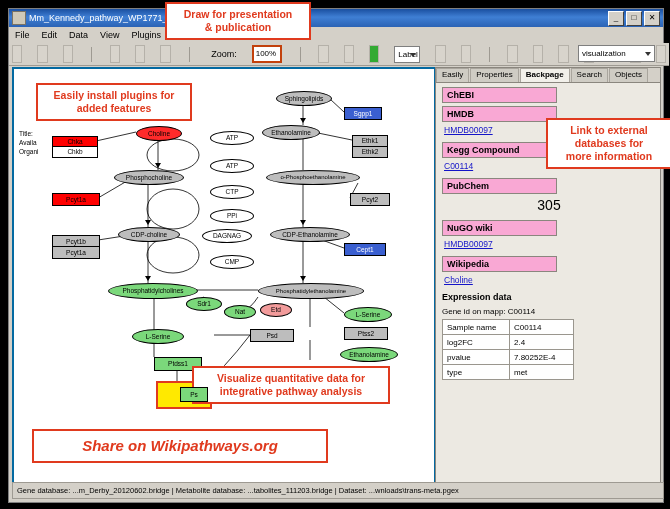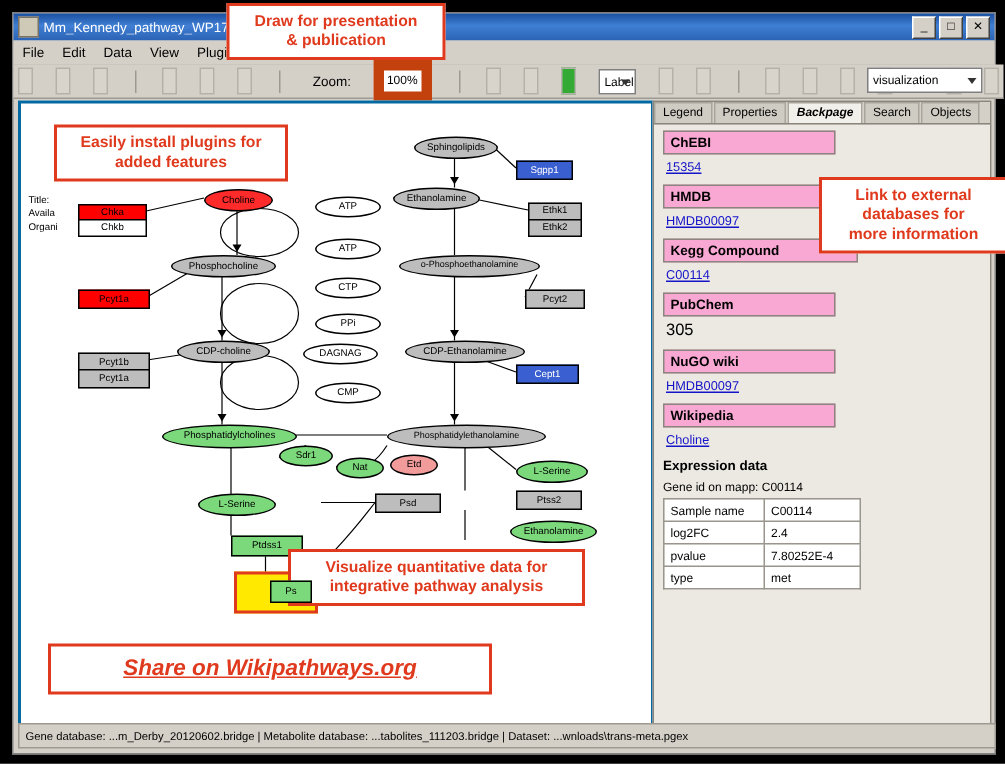--- a/index.html
+++ b/index.html
@@ -21,41 +21,41 @@
     display:flex;align-items:center;font-size:9px;color:#000;}
   .menubar span{padding:0 6px;}
 
   
   .toolbar{position:absolute;left:0;top:34px;width:100%;height:22px;background:#d4d0c8;border-bottom:1px solid #9e9a92;
     display:flex;align-items:center;gap:15px;padding:0 3px;font-size:9px;}
   .tbtn{width:16px;height:16px;background:#d8d4cc;border:1px solid #b5b1a9;position:relative;}
   .tbtn.grn{background:#3a3;}
   .sep{width:1px;height:15px;background:#9e9a92;margin:0 3px;}
   .zoomlbl{margin-left:4px;}
-  .zoombox{width:46px;height:14px;background:#fff;border:7px solid #c2410c;font-size:8px;line-height:14px;padding-left:2px;}
+  .zoombox{width:46px;height:14px;background:#fff;border:2px solid #c2410c;font-size:8px;line-height:14px;padding-left:2px;}
   .combo{height:15px;background:#fff;border:1px solid #7f7f7f;font-size:8px;line-height:15px;padding-left:3px;position:relative;}
   .combo:after{content:"";position:absolute;right:3px;top:6px;border-left:3px solid transparent;border-right:3px solid transparent;border-top:4px solid #333;}
   .viscombo{position:absolute;right:8px;top:36px;width:72px;}
 
   
   .canvas{position:absolute;left:3px;top:58px;width:420px;height:414px;background:#fff;border:2px solid #0369a1;overflow:hidden;}
   .sidebar{position:absolute;left:426px;top:58px;width:224px;height:414px;background:#ece9e2;border:1px solid #8a867e;overflow:hidden;}
 
   
   .statusbar{position:absolute;left:3px;bottom:3px;width:646px;height:15px;background:#d4d0c8;border:1px solid #9e9a92;
     font-size:7.5px;line-height:15px;color:#000;padding-left:4px;overflow:hidden;white-space:nowrap;}
 
   
   .tabs{display:flex;height:14px;font-size:8px;border-bottom:1px solid #8a867e;background:#d4d0c8;}
   .tabs div{padding:1px 5px 0 5px;border:1px solid #a9a59d;border-bottom:none;background:#cfccc4;margin-right:1px;}
-  .tabs div.active{background:#f2f0ea;font-weight:bold;font-style:italic;}
+  .tabs div.active{background:#f2f0ea;font-weight:bold;}
   .sb-body{padding:4px 6px;font-size:8.5px;color:#000;}
   .field{background:#f9a8d4;border:1px solid #8a867e;padding:2px 4px;font-weight:bold;font-size:9px;margin-bottom:3px;width:105px;}
   .link{color:#1414c8;text-decoration:underline;font-size:8.5px;margin:0 0 7px 2px;}
-  .plain{font-size:11px;margin:0 0 7px 2px;}
+  .plain{font-size:14px;margin:0 0 7px 2px;text-align:center;}
   .exprhdr{font-weight:bold;font-size:9px;margin:6px 0 5px 0;}
   .geneid{font-size:8px;margin-bottom:3px;}
   table.t{border-collapse:collapse;font-size:8px;}
   table.t td{border:1px solid #9a968e;padding:1px 4px;background:#fff;height:12px;}
   table.t td.k{width:58px;}
   table.t td.v{width:55px;}
 
   
   .node{position:absolute;font-size:6.5px;text-align:center;color:#000;white-space:nowrap;}
   .ell{border:1px solid #000;border-radius:50%;background:#fff;line-height:9px;}
@@ -217,36 +217,35 @@
     <div class="node rect grn" style="left:166px;top:318px;width:26px;height:13px;line-height:13px;z-index:5;">Ps</div>
 
     <div class="callout" style="left:22px;top:14px;width:140px;">
       <div style="white-space:pre-line">Easily install plugins for
 added features</div>
     </div>
     <div class="callout" style="left:178px;top:297px;width:182px;">
       <div style="white-space:pre-line">Visualize quantitative data  for
 integrative pathway analysis</div>
     </div>
-    <div class="callout share" style="left:18px;top:360px;width:272px;text-decoration:underline;">
+    <div class="callout share" style="left:18px;top:360px;width:272px;">
       <div>Share on Wikipathways.org</div>
     </div>
   </div>
 
   <div class="sidebar">
     <div class="tabs">
-      <div>Legend</div>
+      <div>Easily</div>
       <div>Properties</div>
       <div class="active">Backpage</div>
       <div>Search</div>
       <div>Objects</div>
     </div>
     <div class="sb-body">
       <div class="field">ChEBI</div>
-      <div class="link">15354</div>
 
       <div class="field">HMDB</div>
       <div class="link">HMDB00097</div>
 
       <div class="field" style="width:120px">Kegg Compound</div>
       <div class="link">C00114</div>
 
       <div class="field">PubChem</div>
       <div class="plain">305</div>
 
@@ -277,21 +276,21 @@
           <td class="v">met</td>
         </tr>
       </tbody>
         </table>
     </div>
   </div>
 
   <div class="statusbar">Gene database: ...m_Derby_20120602.bridge | Metabolite database: ...tabolites_111203.bridge | Dataset: ...wnloads\trans-meta.pgex</div>
 </div>
 
-<div class="callout" style="left:151px;top:2px;width:130px;">
+<div class="callout" style="left:165px;top:2px;width:130px;">
   <div style="white-space:pre-line">Draw for presentation
 &amp; publication</div>
 </div>
 <div class="callout" style="left:546px;top:118px;width:110px;">
   <div style="white-space:pre-line">Link  to external
 databases  for
 more information</div>
 </div>
 
 </body></html>

